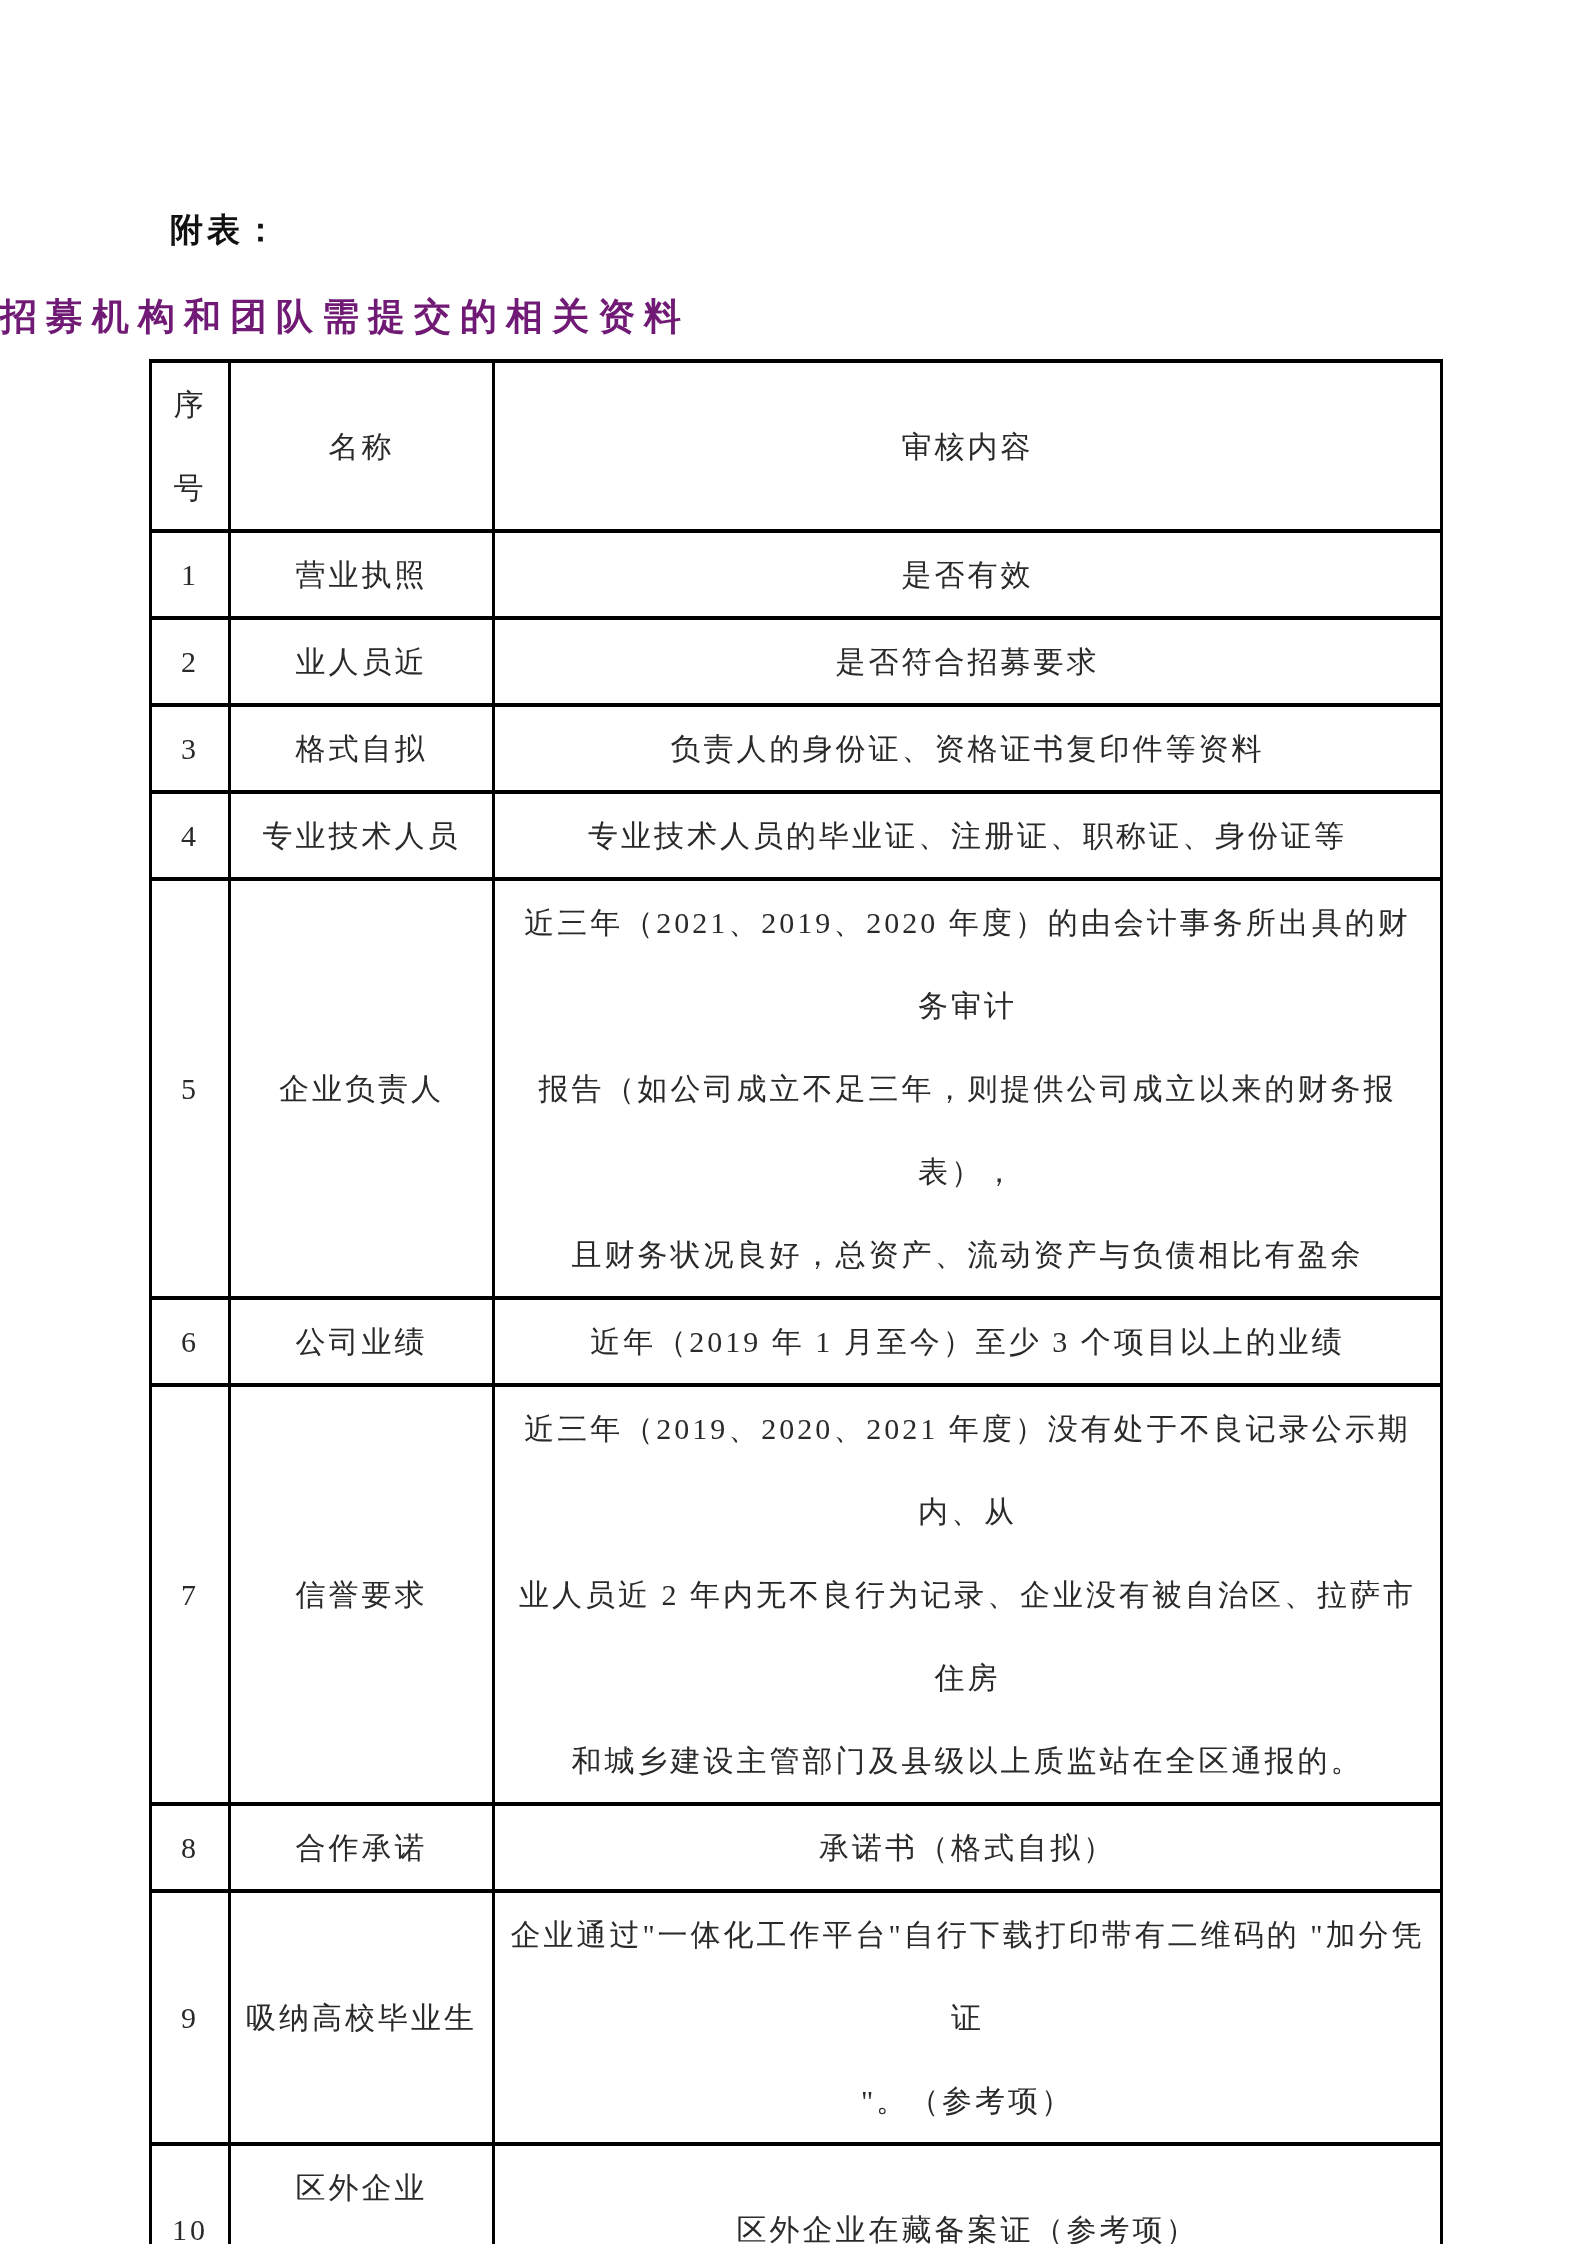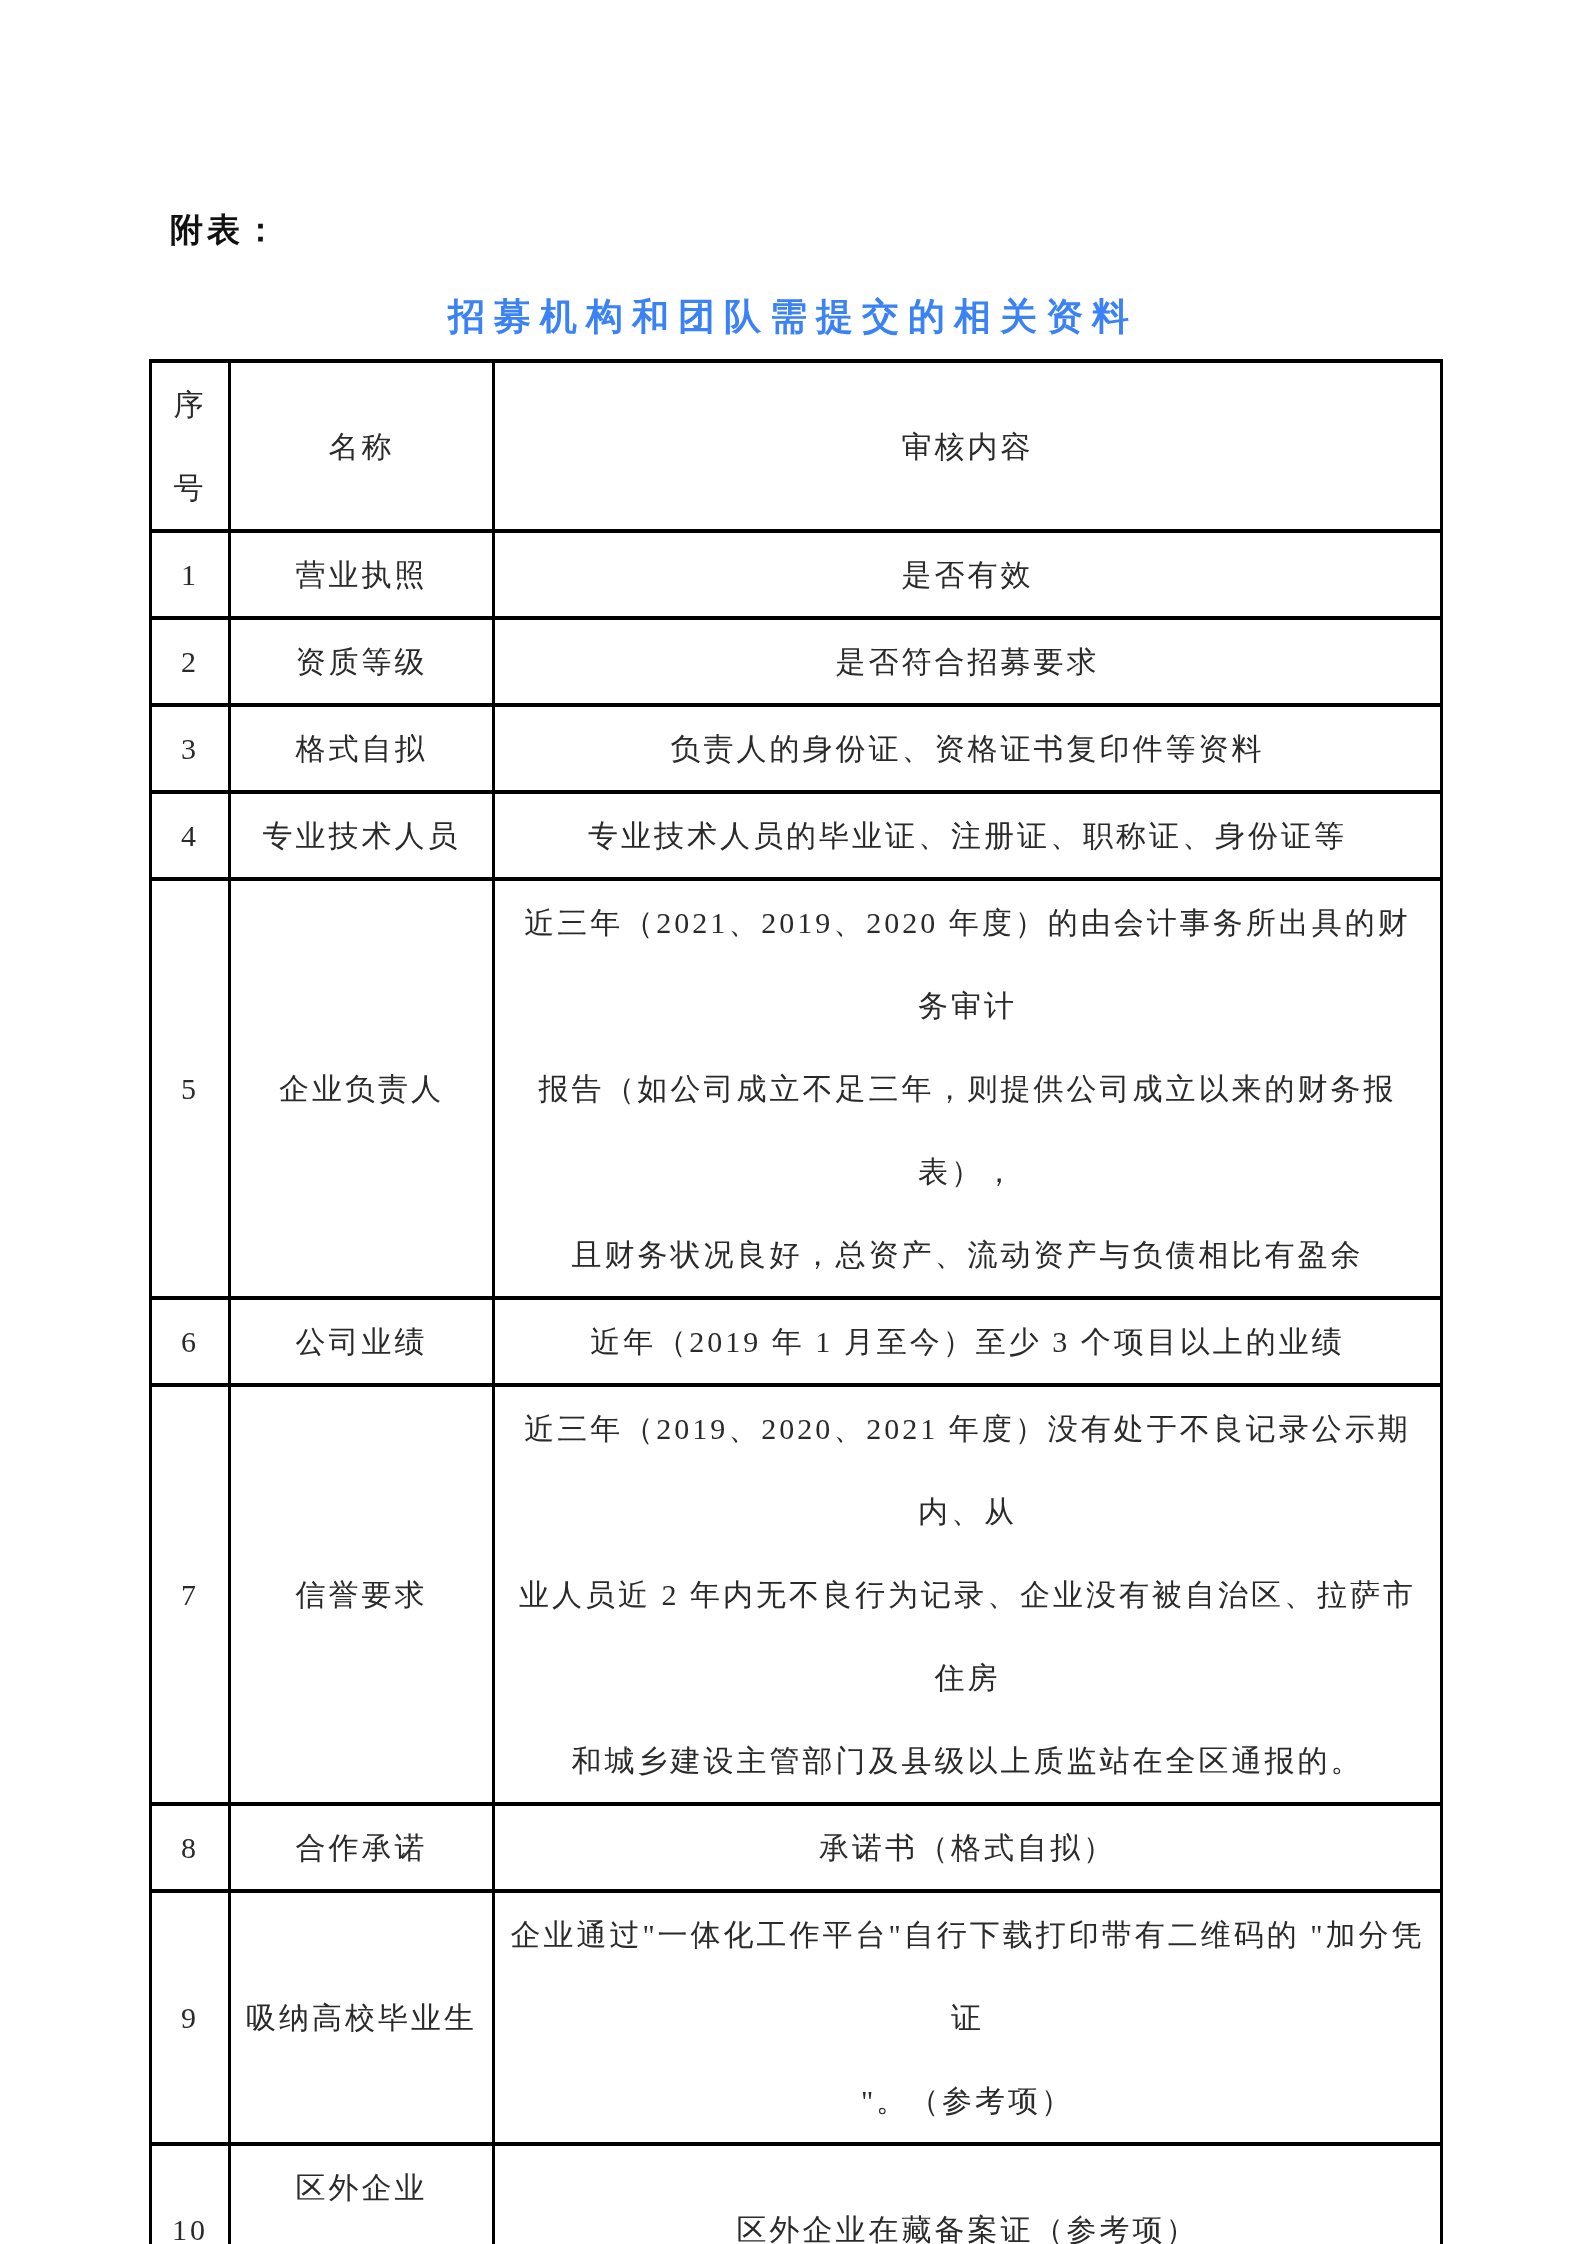--- a/index.html
+++ b/index.html
@@ -24,25 +24,24 @@
     font-size: 33px;
     font-weight: bold;
     letter-spacing: 4px;
     color: #111111;
   }
   .doc-title {
     position: absolute;
     left: 0;
     top: 292px;
     width: 100%;
-    text-align: center;
     font-size: 37px;
     font-weight: bold;
     letter-spacing: 9px;
-    color: #3b82f6;
+    color: #701a75;
   }
   table.materials {
     position: absolute;
     left: 149px;
     top: 359px;
     border-collapse: collapse;
     table-layout: fixed;
     width: 1291px;
   }
   table.materials td {
@@ -92,21 +91,21 @@
       </tr>
 
       <tr class="h-1">
         <td class="num">1</td>
         <td>营业执照</td>
         <td>是否有效</td>
       </tr>
 
       <tr class="h-1">
         <td class="num">2</td>
-        <td>资质等级</td>
+        <td>业人员近</td>
         <td>是否符合招募要求</td>
       </tr>
 
       <tr class="h-1">
         <td class="num">3</td>
         <td>格式自拟</td>
         <td>负责人的身份证、资格证书复印件等资料</td>
       </tr>
 
       <tr class="h-1">

